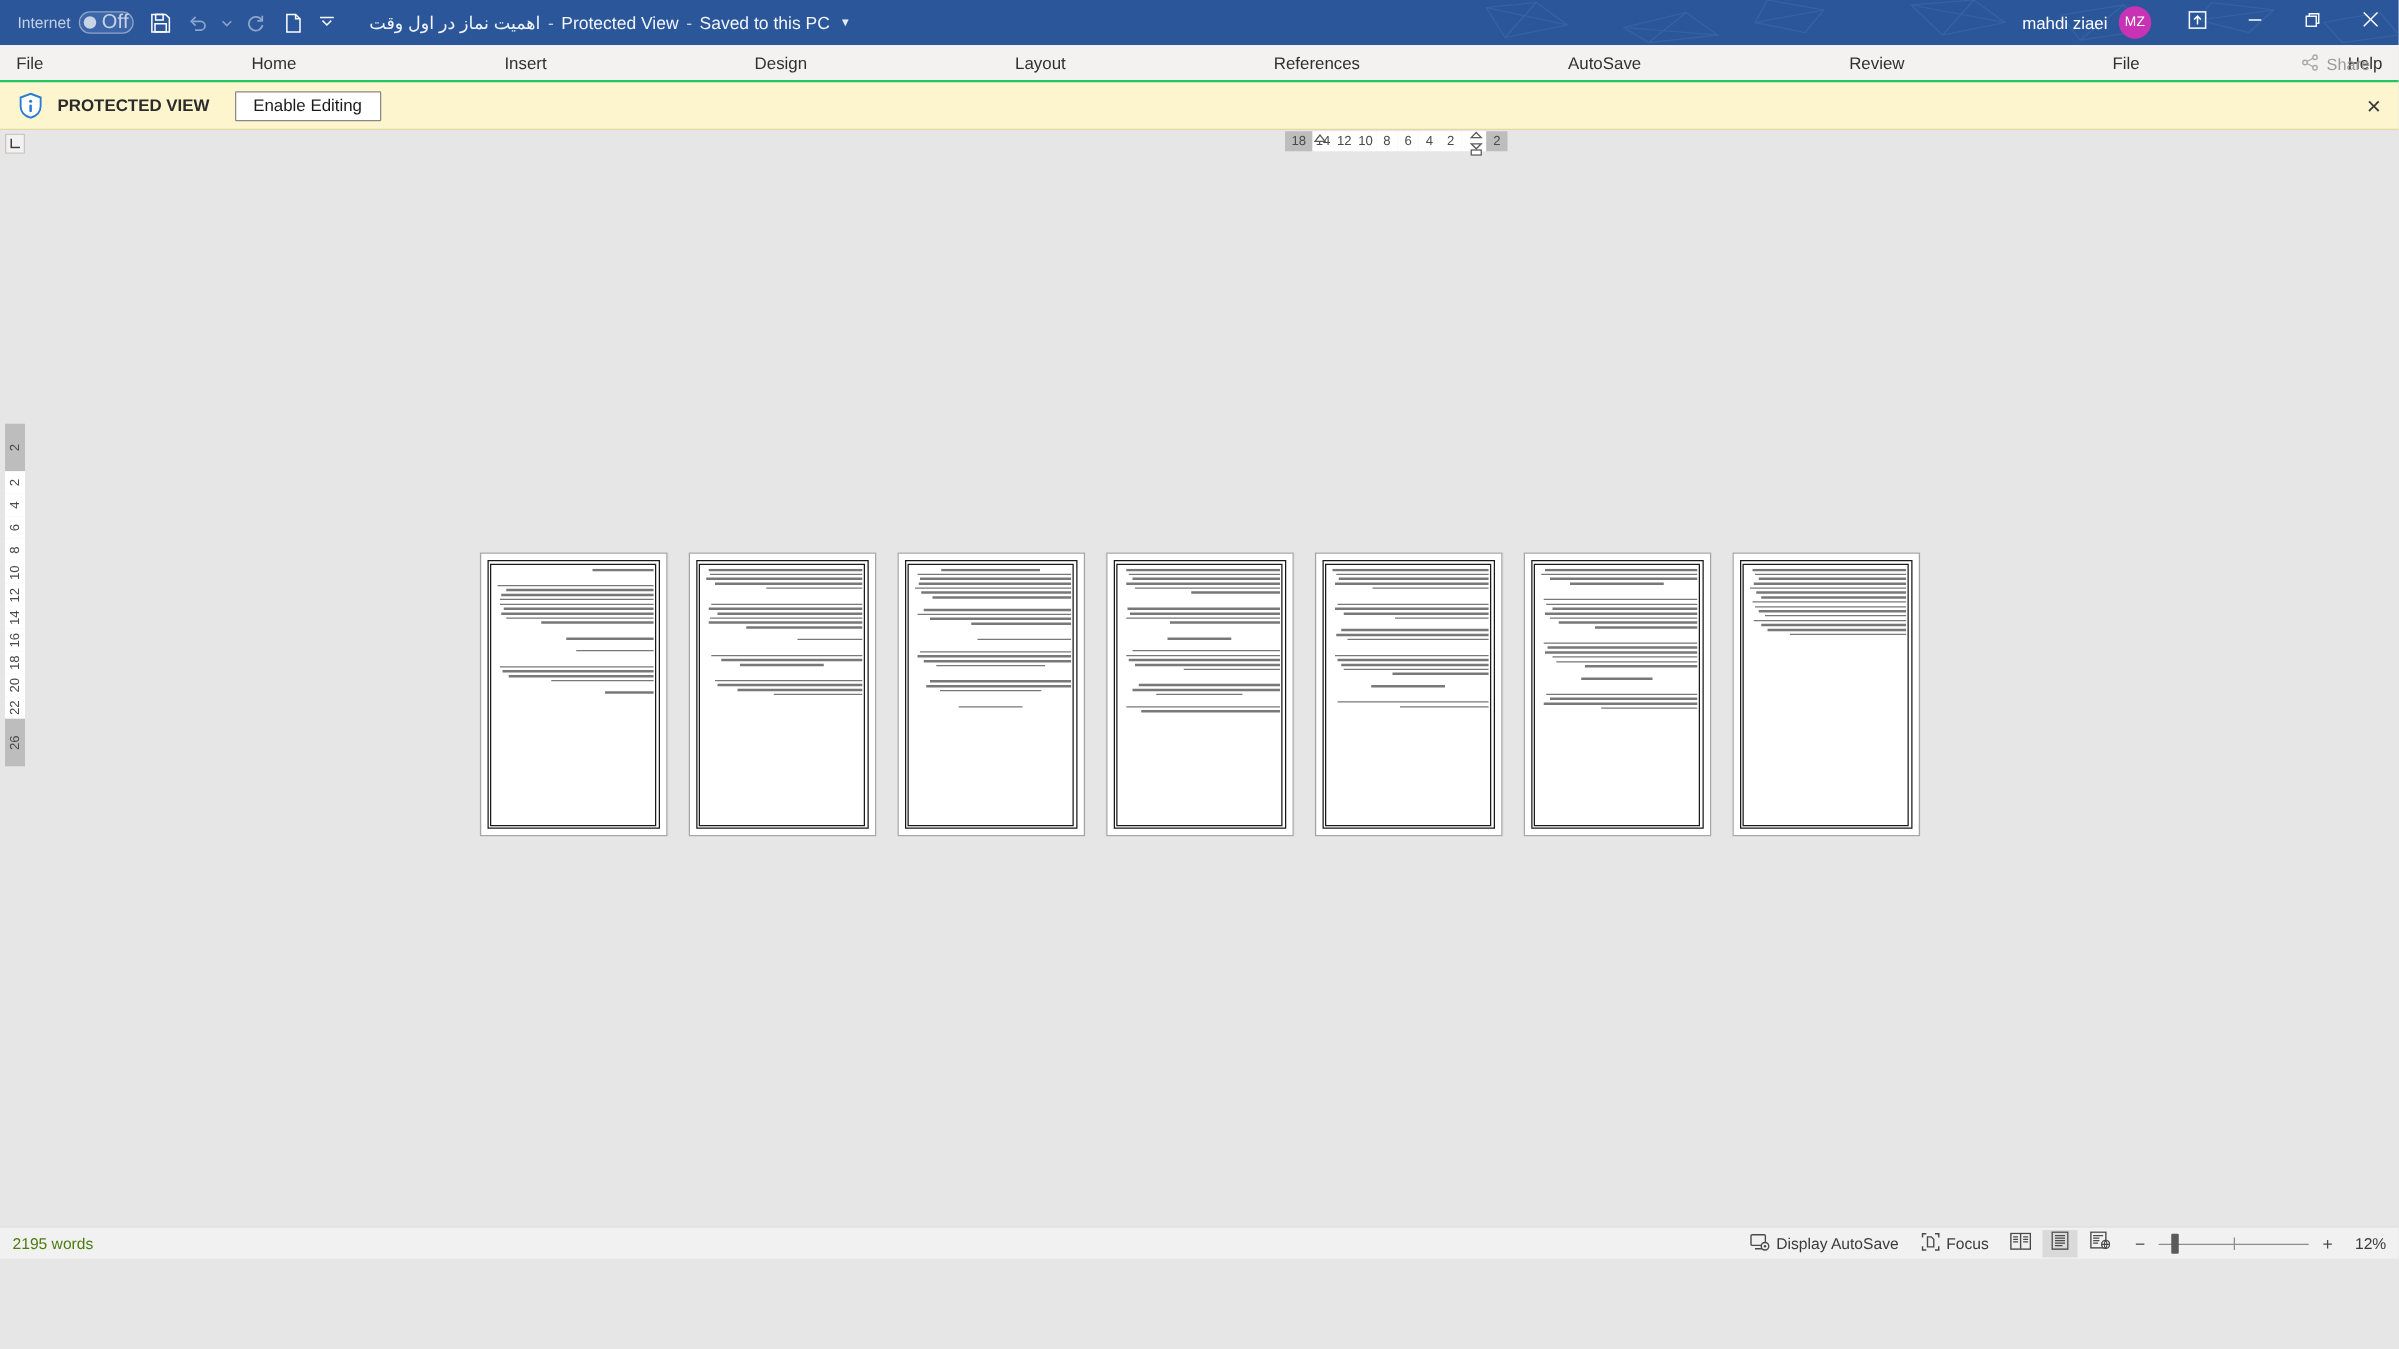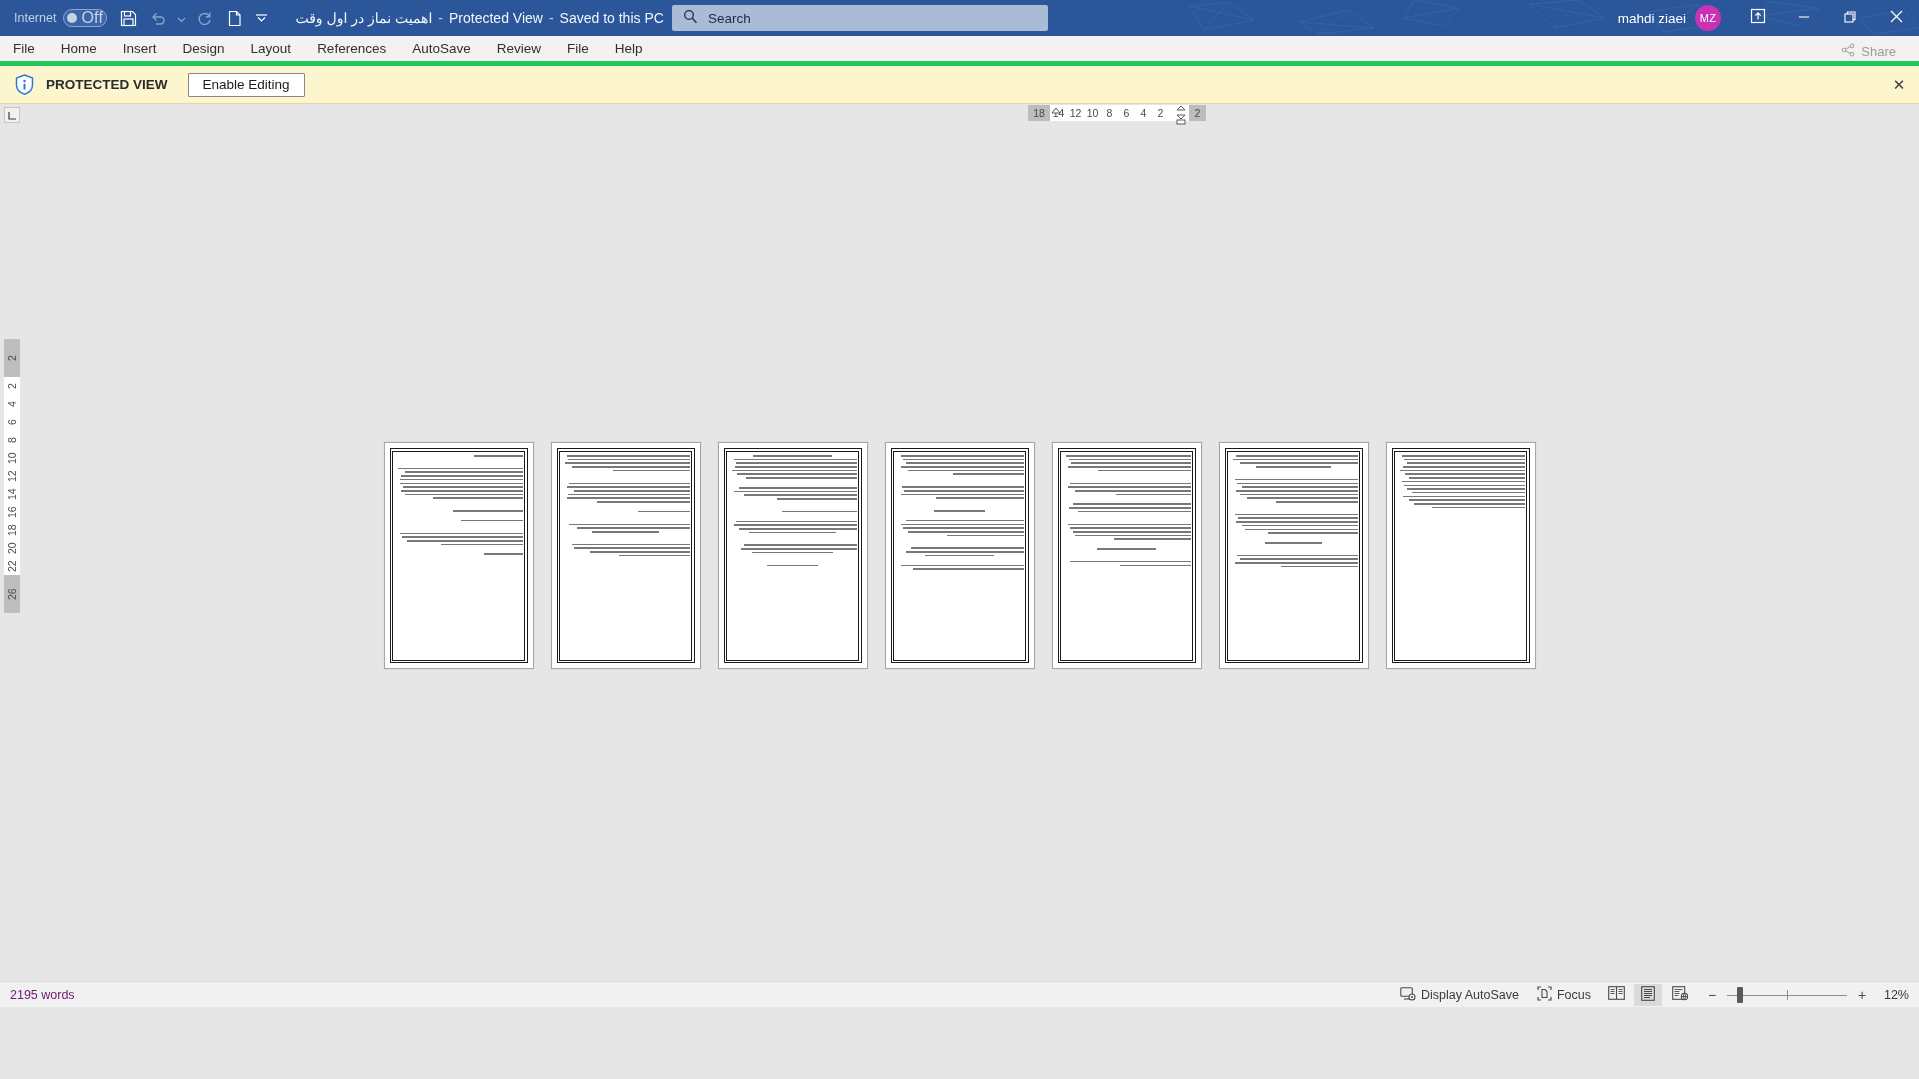--- a/index.html
+++ b/index.html
@@ -66,21 +66,22 @@
     letter-spacing: .3px; margin-right: 14px;
   }
   .win-btn {
     width: 46px; height: 36px; display: flex; align-items: center; justify-content: center;
   }
 
   
   .ribbon {
     height: 30px; background: #f3f2f1;
     display: flex; align-items: stretch; position: relative;
-    border-bottom: 5px solid #22c55e;
+    border-bottom: 2px solid #22c55e;
+    justify-content: space-between;
   }
   .tab {
     padding: 0 13px; display: flex; align-items: center;
     font-size: 13.5px; color: #303030; white-space: nowrap;
   }
   .tab.file { color: #303030; }
   .share-btn {
     position: absolute; right: 12px; top: 3px; height: 24px;
     display: flex; align-items: center; gap: 6px;
     padding: 0 10px; font-size: 13px; color: #9b9b9b;
@@ -163,21 +164,21 @@
   .ln.c { align-self: center; }
   .gap { height: 7px; }
   .gap.s { height: 4px; }
 
   
   .statusbar {
     position: absolute; left: 0; right: 0; bottom: 0; height: 26px;
     background: #f1f1f1; border-top: 1px solid #dcdcdc;
     display: flex; align-items: center;
   }
-  .sb-left { font-size: 12.5px; color: #701a75; padding-left: 10px; }
+  .sb-left { font-size: 12.5px; color: #4d7c0f; padding-left: 10px; }
   .sb-right {
     position: absolute; right: 8px; top: 0; height: 26px;
     display: flex; align-items: center; gap: 0px;
   }
   .sb-item {
     display: flex; align-items: center; gap: 5px; padding: 0 9px; height: 22px;
     font-size: 12.5px; color: #3b3b3b;
   }
   .view-btn {
     width: 28px; height: 22px; display: flex; align-items: center; justify-content: center;
@@ -277,29 +278,20 @@
 
   <div class="title-text">
     <span dir="rtl">اهميت نماز در اول وقت</span>
     <span class="title-sep">-</span>
     <span>Protected View</span>
     <span class="title-sep">-</span>
     <span>Saved to this PC</span>
     <span class="title-caret">▼</span>
   </div>
 
-  <div class="searchbox">
-    <span>
-      <svg width="15" height="15" viewBox="0 0 15 15">
-          <circle cx="6" cy="6" r="4.3" fill="none" stroke="#1d2a3f" stroke-width="1.3"></circle>
-          <path d="M9.3 9.3L13.5 13.8" stroke="#1d2a3f" stroke-width="1.3"></path>
-        </svg>
-    </span>
-    <span class="s-label">Search</span>
-  </div>
 
   <div class="tb-right">
     <span class="acct-name">mahdi ziaei</span>
     <span class="avatar">MZ</span>
 
     <div class="win-btn">
       <span>
         <svg width="16" height="16" viewBox="0 0 16 16">
             <rect x="1.5" y="1.5" width="13" height="13" fill="none" stroke="#ffffff" stroke-width="1.2"></rect>
             <path d="M8 11.5V5M5.3 7.6L8 4.9l2.7 2.7" fill="none" stroke="#ffffff" stroke-width="1.2"></path>

